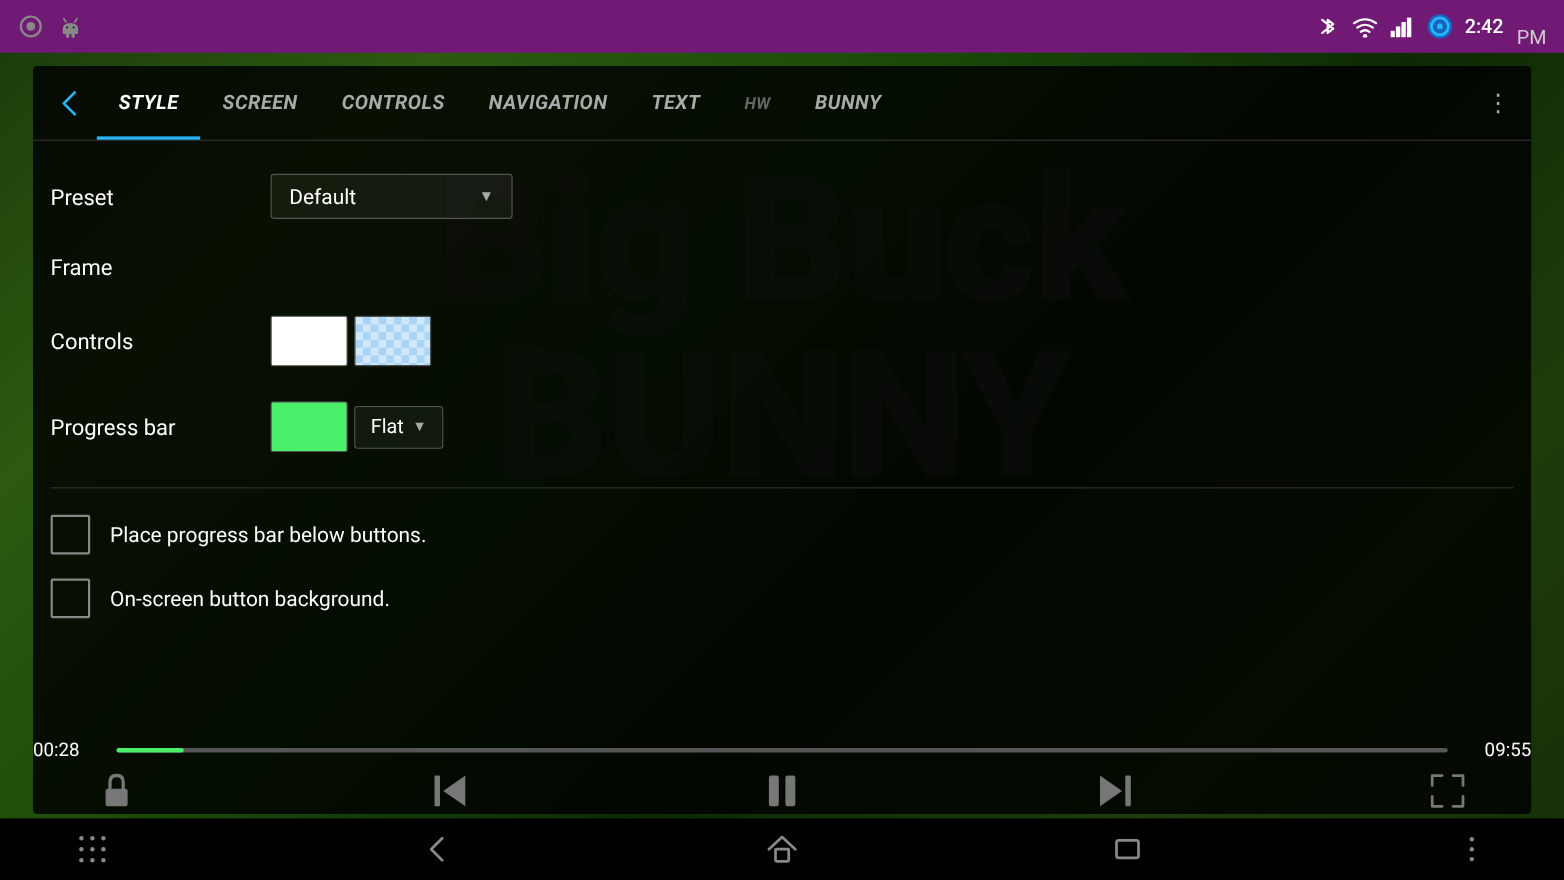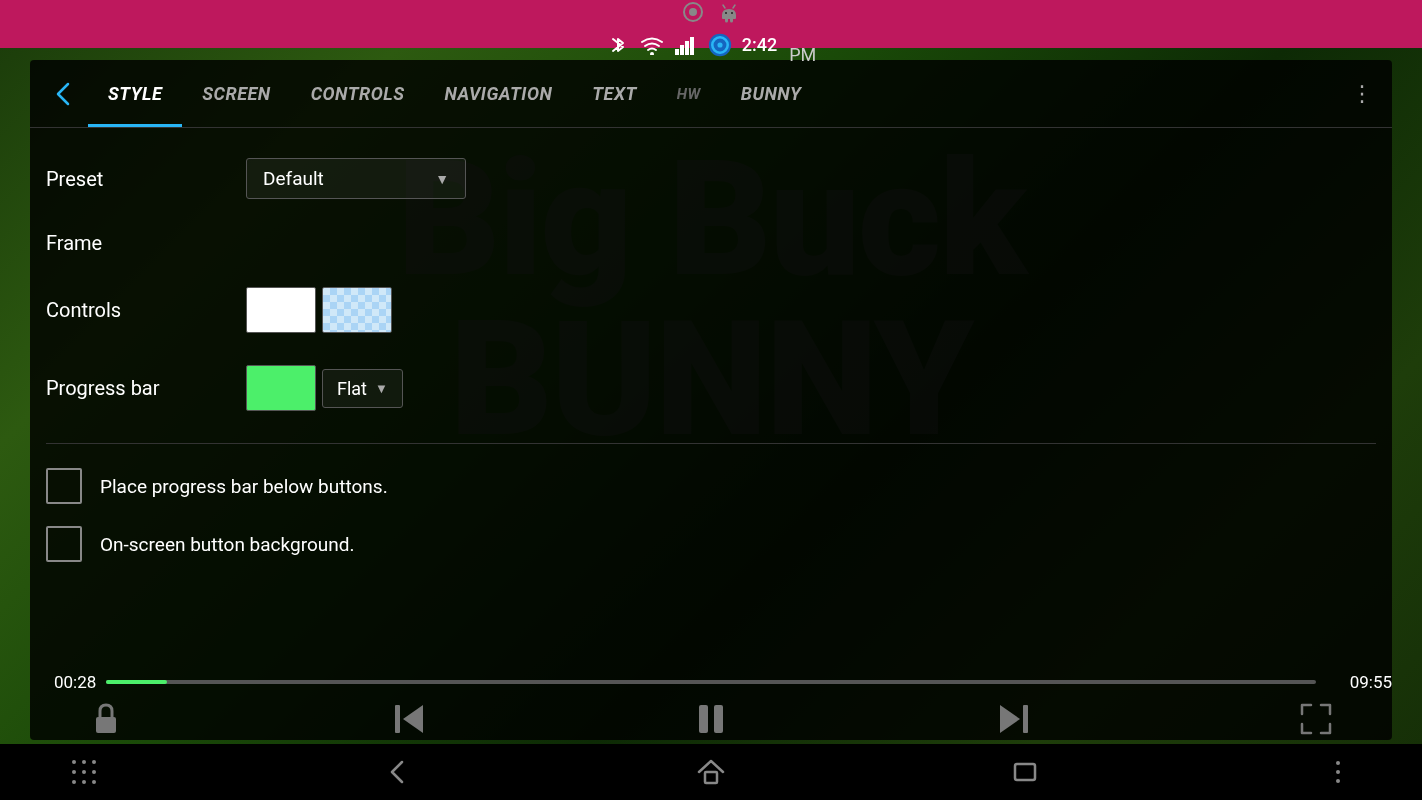--- a/index.html
+++ b/index.html
@@ -35,27 +35,26 @@
       z-index: 1;
       user-select: none;
       white-space: nowrap;
     }
 
     
     .status-bar {
       position: absolute;
       top: 0; left: 0; right: 0;
       height: 48px;
-      background: #be185d;
+      background: #701a75;
       display: flex;
       align-items: center;
       justify-content: space-between;
       padding: 0 16px;
       z-index: 10;
-      flex-direction: column;
     }
     .status-left {
       display: flex;
       align-items: center;
       gap: 12px;
     }
     .status-right {
       display: flex;
       align-items: center;
       gap: 10px;
@@ -278,21 +277,20 @@
       right: 30px;
       z-index: 6;
       display: flex;
       align-items: center;
       gap: 16px;
     }
     .time-start {
       color: #fff;
       font-size: 17px;
       width: 60px;
-      padding-left: 24px;
     }
     .time-end {
       color: #fff;
       font-size: 17px;
       width: 60px;
       text-align: right;
     }
     .progress-track {
       flex: 1;
       height: 4px;

